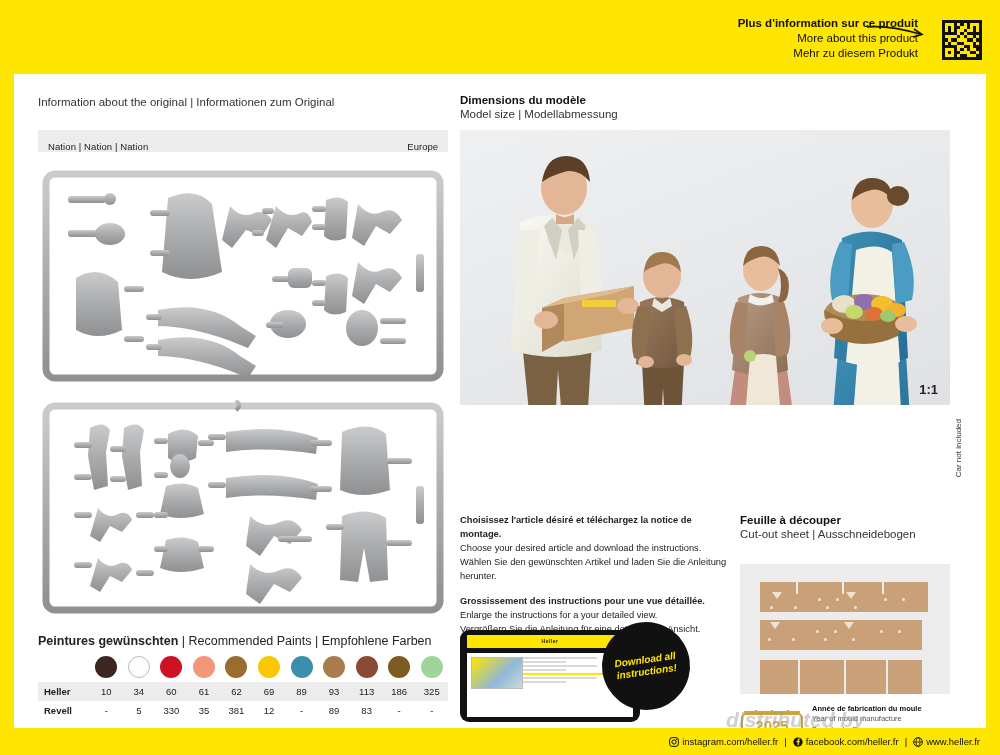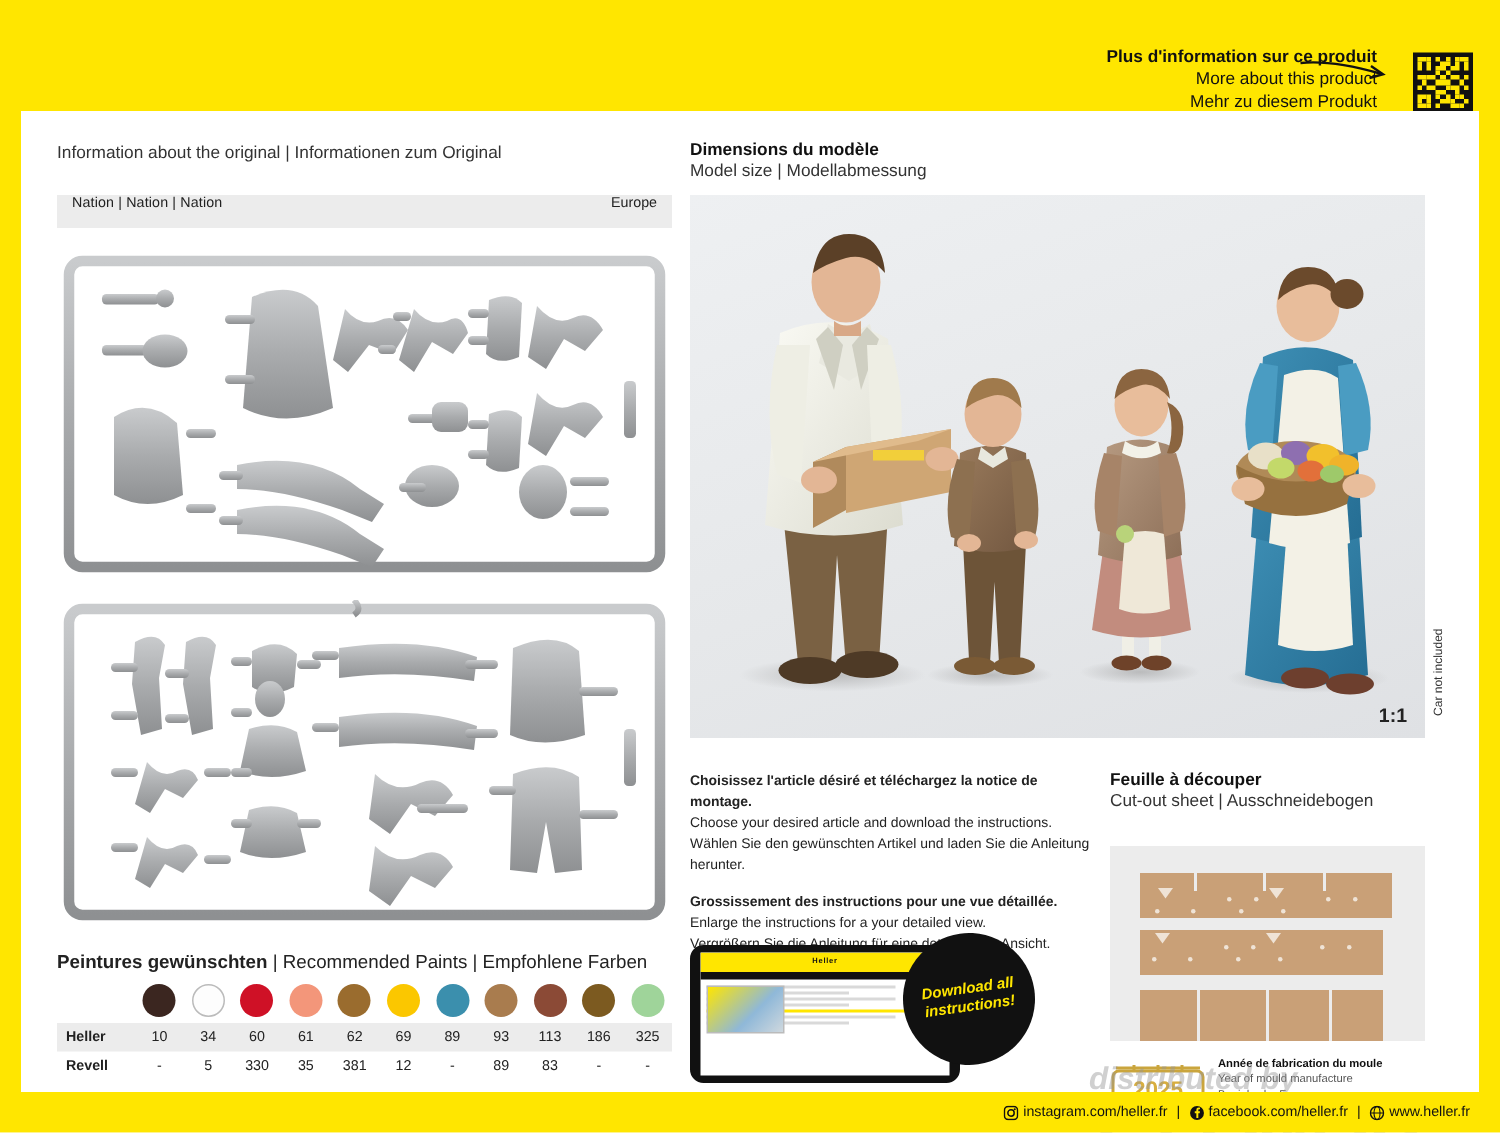--- a/index.html
+++ b/index.html
@@ -14,21 +14,21 @@
     width: 1000px; height: 755px;
     background: #ffe600;
   }
 
   
   #header { position: absolute; left:0; top:0; width:1000px; height:74px; background:#ffe600; }
   #title {
     position:absolute; left:40px; top:24px;
     font-size:27px; font-weight:bold; letter-spacing:-0.3px; color:#111;
   }
-  #qr-block { position:absolute; right:18px; top:31px; width:340px; height:50px; }
+  #qr-block { position:absolute; right:18px; top:16px; width:340px; height:50px; }
   #qr-text { position:absolute; right:64px; top:0; text-align:right; line-height:1.32; }
   #qr-text .l1 { font-size:11.5px; font-weight:bold; color:#111; }
   #qr-text .l2, #qr-text .l3 { font-size:11.5px; color:#111; }
   #arrow { position:absolute; right:56px; top:8px; width:60px; height:16px; }
   #qrcode {
     position:absolute; right:0; top:4px; width:40px; height:40px;
     background:#111;
   }
   #qrcode .qr-grid { position:absolute; inset:3px; display:grid;
      grid-template-columns: repeat(11,1fr); grid-template-rows: repeat(11,1fr); gap:0; }
@@ -42,33 +42,33 @@
   }
 
   
   .sec-head { position:absolute; }
   .sec-head .fr { font-size:11.5px; font-weight:bold; color:#111; }
   .sec-head .en { font-size:11.5px; color:#333; margin-top:2px; }
 
   
   #nation-row {
     position:absolute; left:24px; top:56px; width:410px; height:22px;
-    background:#ececec; display:flex; align-items:flex-start;
+    background:#ececec; display:flex; align-items:flex-end;
     padding:0 10px; font-size:9.5px; color:#222;
   }
   #nation-row .lbl { letter-spacing:0.1px; }
   #nation-row .val { margin-left:auto; font-size:9.5px; }
 
   
   .sprue { position:absolute; }
   .sprue svg { display:block; }
 
   
   #model-panel {
-    position:absolute; left:446px; top:56px; width:490px; height:362px;
+    position:absolute; left:446px; top:56px; width:490px; height:275px;
     background:linear-gradient(160deg,#eef0f2 0%,#e6e8ea 55%,#dfe1e4 100%);
     overflow:hidden;
   }
   #scale-label { position:absolute; right:12px; bottom:8px; font-size:13px; font-weight:bold; color:#222; }
   #car-note {
     position:absolute; left:940px; top:345px; font-size:8px; color:#333;
     transform-origin:left top; transform:rotate(-90deg) translateX(-100%);
     white-space:nowrap;
   }
 

